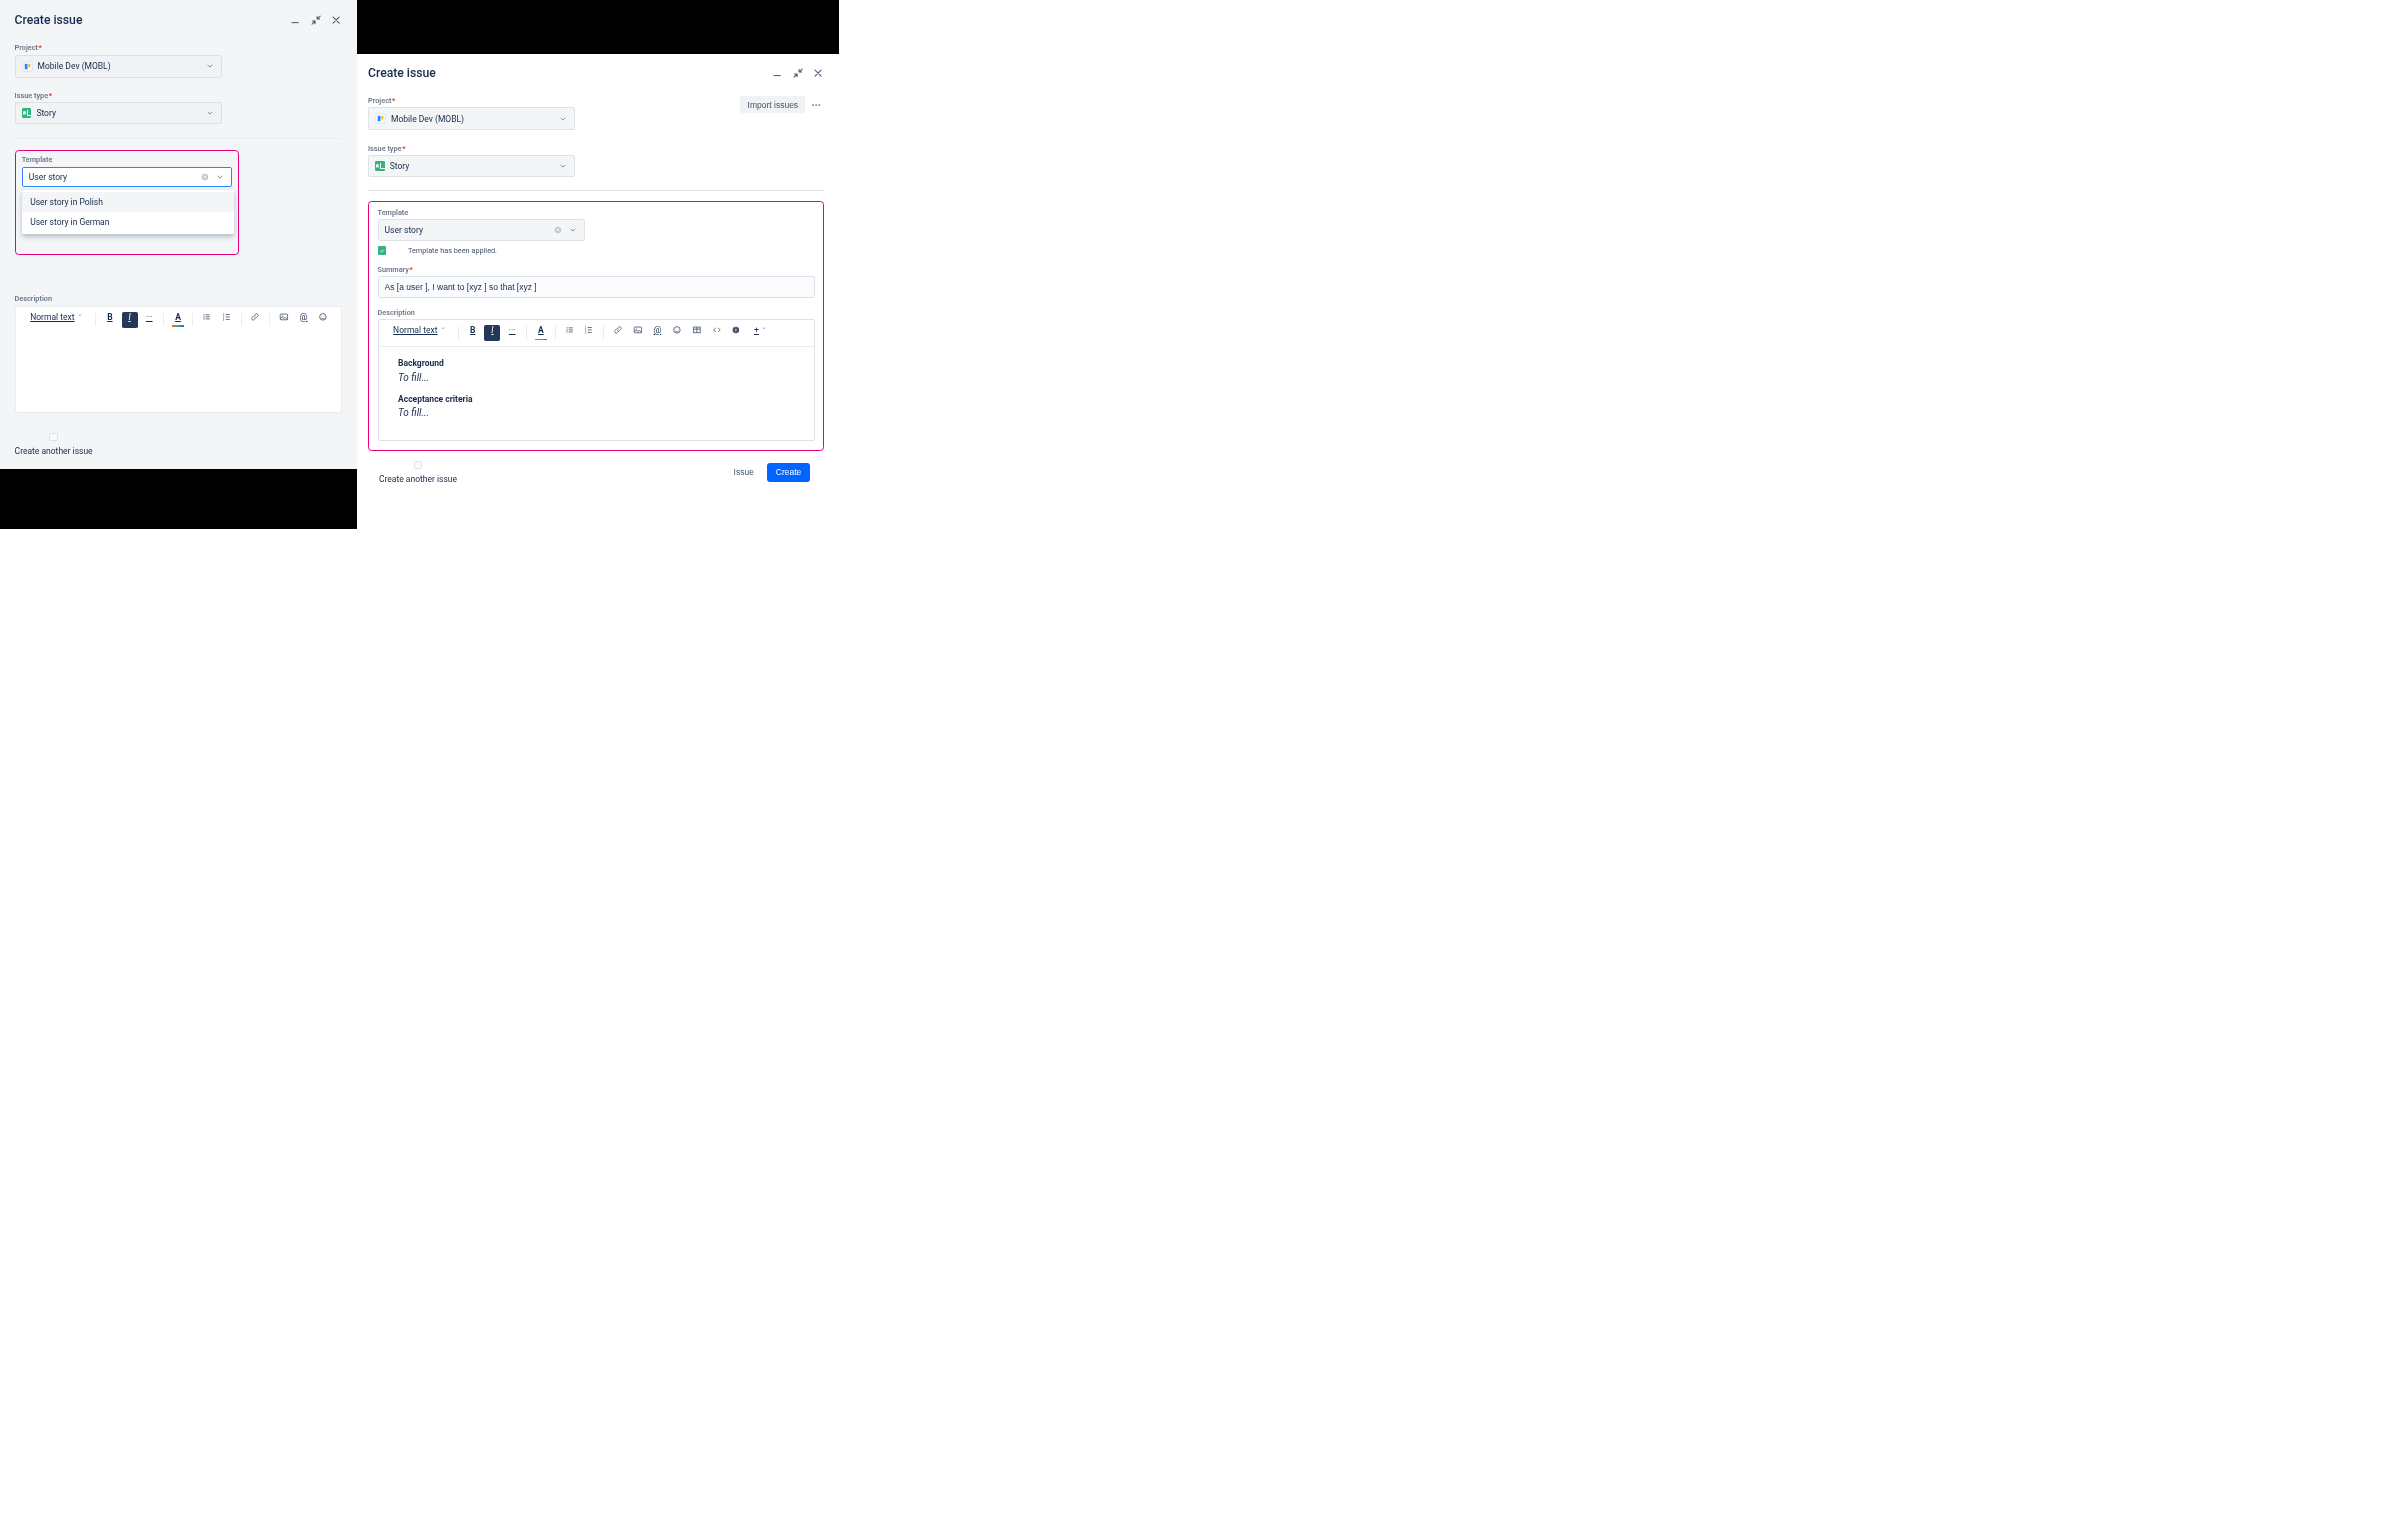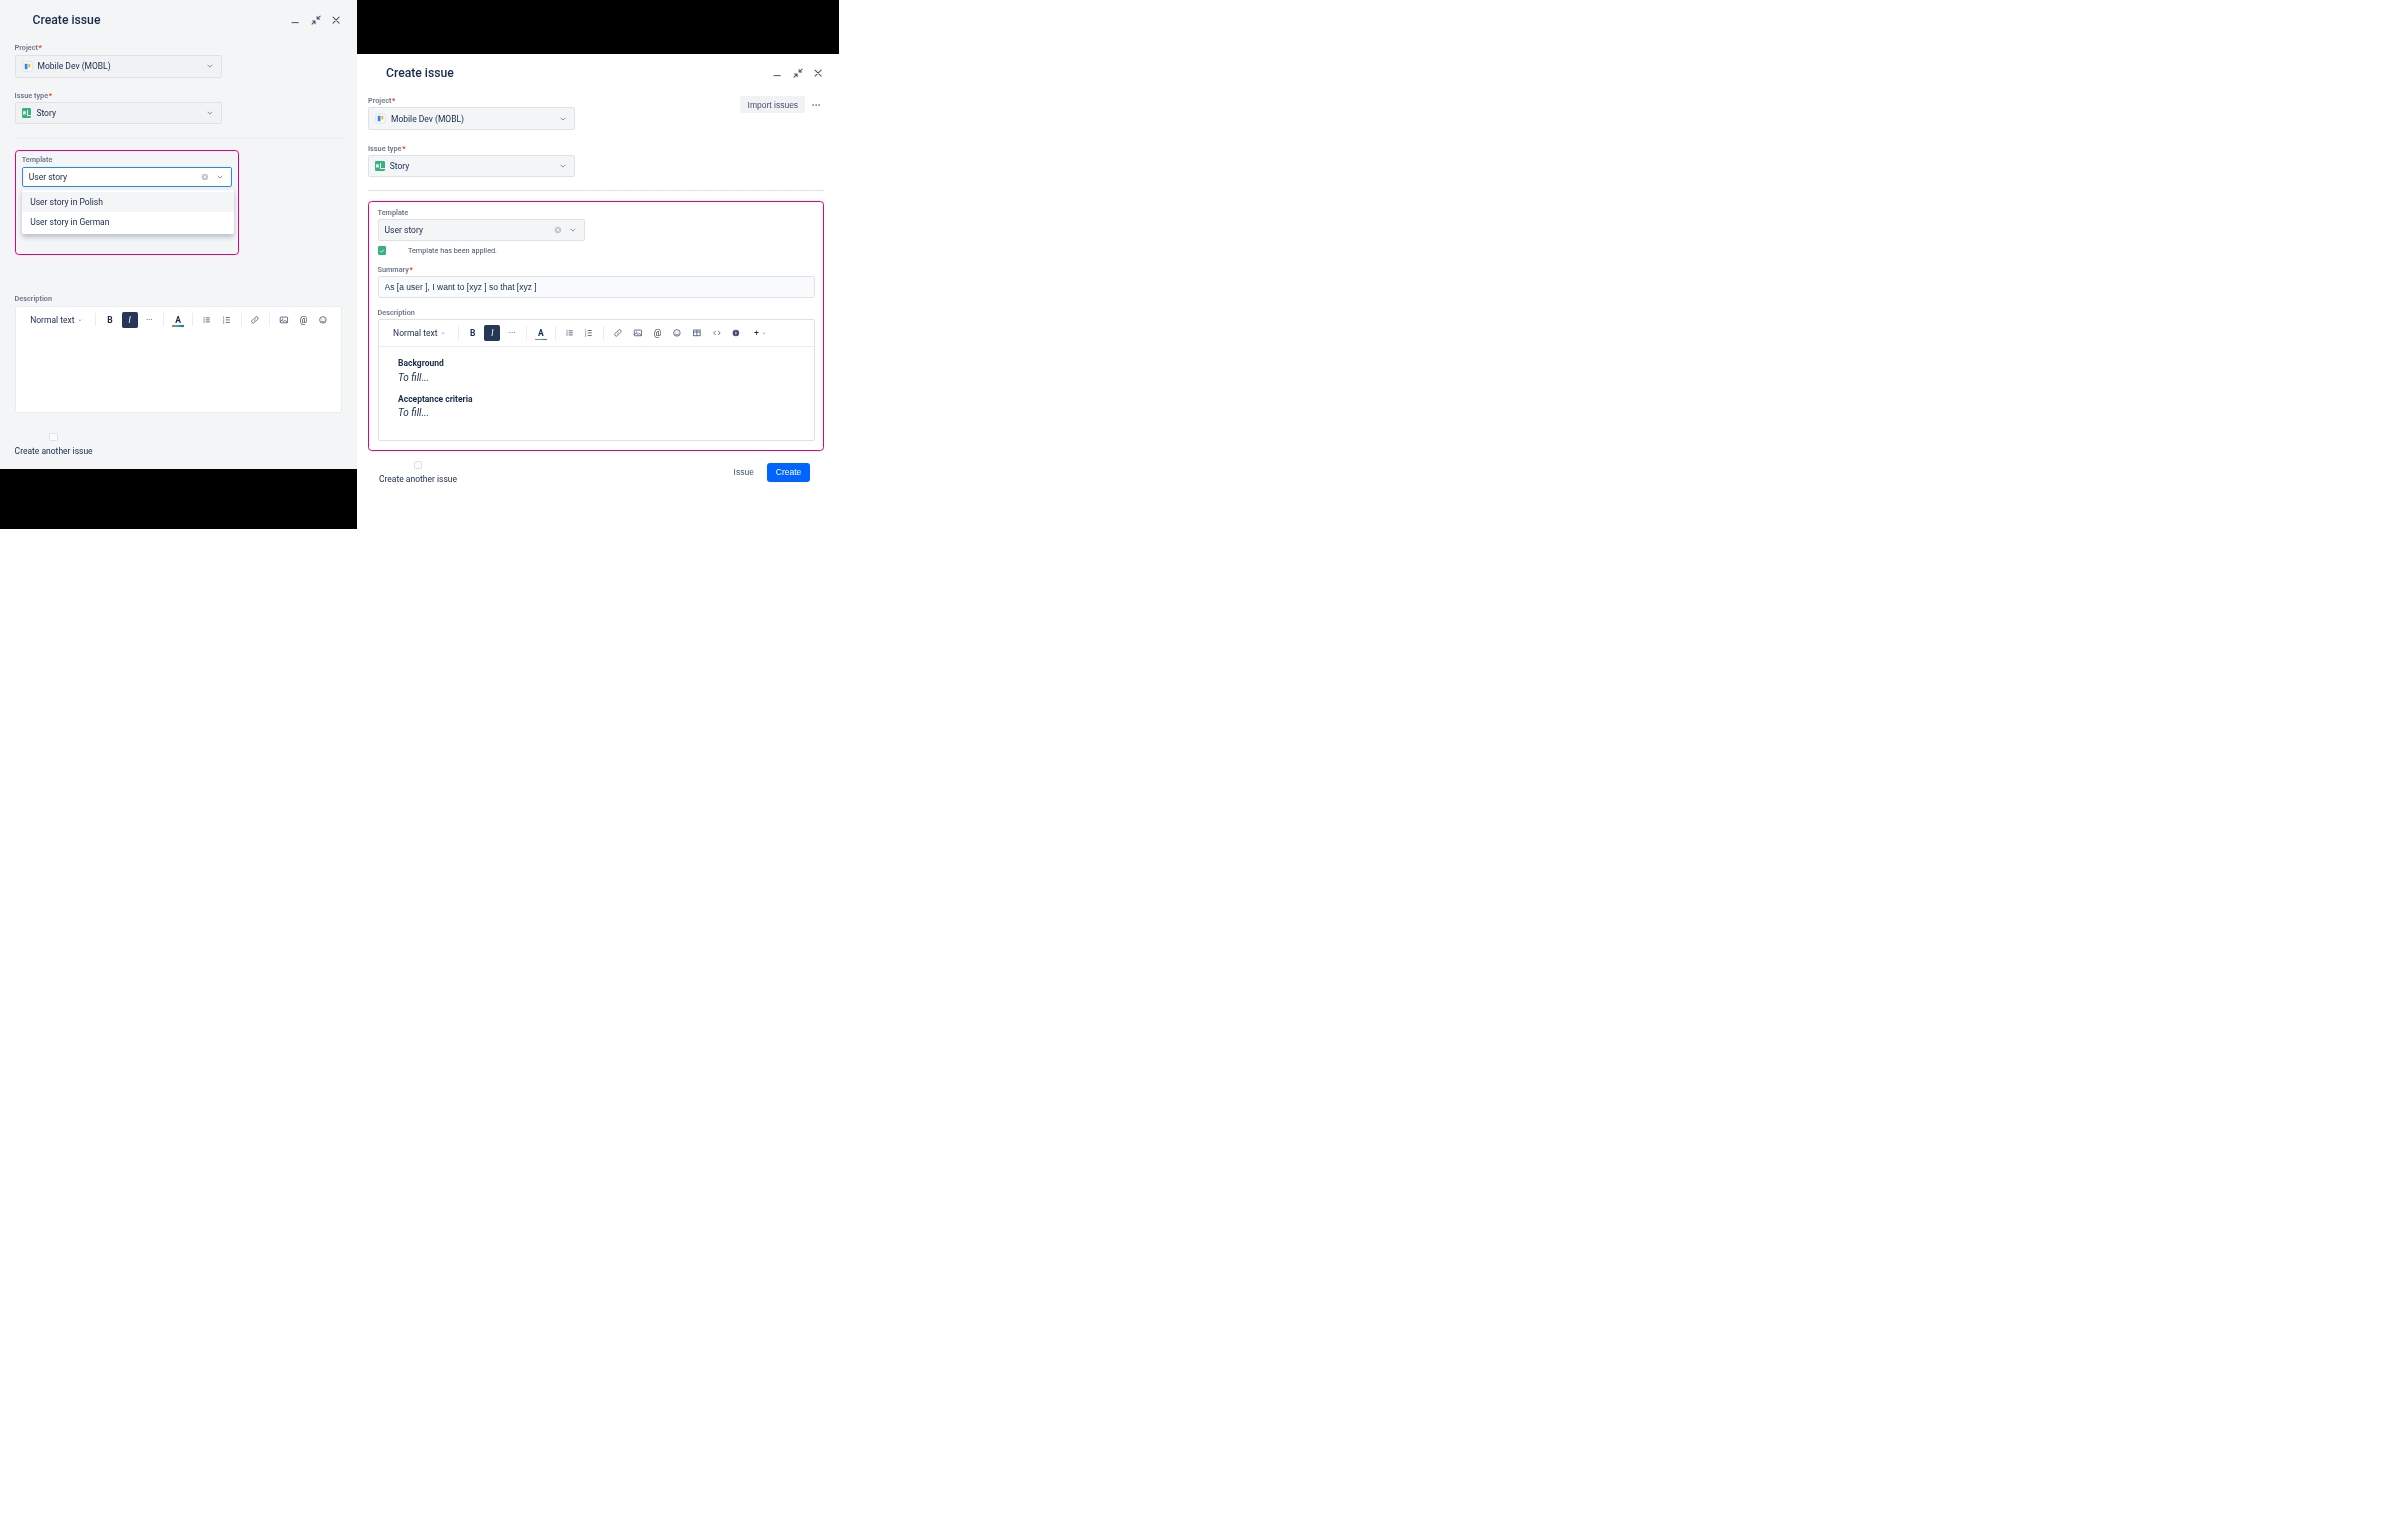--- a/index.html
+++ b/index.html
@@ -12,21 +12,21 @@
   overflow: hidden;
 }
 .panel-left { width: 357px; background: #f4f5f7; position: relative; }
 .panel-left-inner { padding: 13.4px 14.6px; }
 .panel-right { width: 482px; background: #fff; position: relative; }
 .panel-right-inner { padding: 9.8px 14.6px 0 11px; }
 .black-bar-top { position: absolute; top: 0; right: 0; width: 482px; height: 54px; background: #000; }
 .black-bar-bottom { position: absolute; left: 0; bottom: 0; width: 357px; height: 60px; background: #000; }
 
 .dialog-header { display: flex; align-items: center; justify-content: space-between; margin-bottom: 16px; }
-.dialog-title { font-size: 12.2px; font-weight: 500; color: #172b4d; margin-left: 18px; }
+.dialog-title { font-size: 12.2px; font-weight: 500; color: #172b4d; }
 .dialog-controls { display: flex; gap: 8.5px; align-items: center; color: #42526e; }
 .icon-btn { cursor: pointer; display: inline-flex; align-items: center; justify-content: center; width: 12.2px; height: 12.2px; color: #42526e; }
 .icon-btn svg { width: 100%; height: 100%; }
 
 .form-label { font-size: 7.3px; font-weight: 600; color: #6b778c; margin-bottom: 2.4px; display: block; }
 .required { color: #de350b; margin-left: 0.6px; }
 
 .select-field {
   background: #f4f5f7;
   border: 0.6px solid #dfe1e6;
@@ -100,21 +100,21 @@
 }
 
 .rich-editor {
   border: 1.2px solid #dfe1e6;
   border-radius: 1.8px;
   background: #fff;
 }
 .panel-left .rich-editor { background: #fff; border: 0.6px solid #ebecf0; }
 .rt-toolbar { display: flex; align-items: center; gap: 3.7px; padding: 4.9px 8.5px; border-bottom: 0.6px solid #ebecf0; flex-wrap: wrap; }
 .rt-sep { width: 0.6px; height: 13.4px; background: #ebecf0; margin: 0 2.4px; }
-.tool { width: 16px; height: 16px; display: inline-flex; align-items: center; justify-content: center; border-radius: 1.8px; cursor: pointer; color: #172b4d; font-size: 8.5px; }
+.tool { width: 16px; height: 16px; display: inline-flex; align-items: flex-start; justify-content: center; border-radius: 1.8px; cursor: pointer; color: #172b4d; font-size: 8.5px; text-decoration: underline; }
 .tool.selected { background: #253858; color: #fff; }
 .tool.wide { width: auto; padding: 0 6.1px; gap: 2.4px; }
 .tool .mini-chev { width: 6.1px; height: 6.1px; }
 .text-A { font-weight: 700; position: relative; }
 .text-A::after { content: ""; position: absolute; bottom: 1.2px; left: 2.4px; right: 2.4px; height: 1.2px; background: linear-gradient(90deg,#ff5630,#36b37e,#0065ff); border-radius: 0.6px; }
 
 .editor-body { padding: 11px 19.5px; min-height: 73px; }
 .eb-h { font-weight: 700; color: #172b4d; font-size: 8.5px; margin-bottom: 3.7px; }
 .eb-i { font-style: italic; color: #172b4d; font-size: 10px; margin-bottom: 11px; }
 

